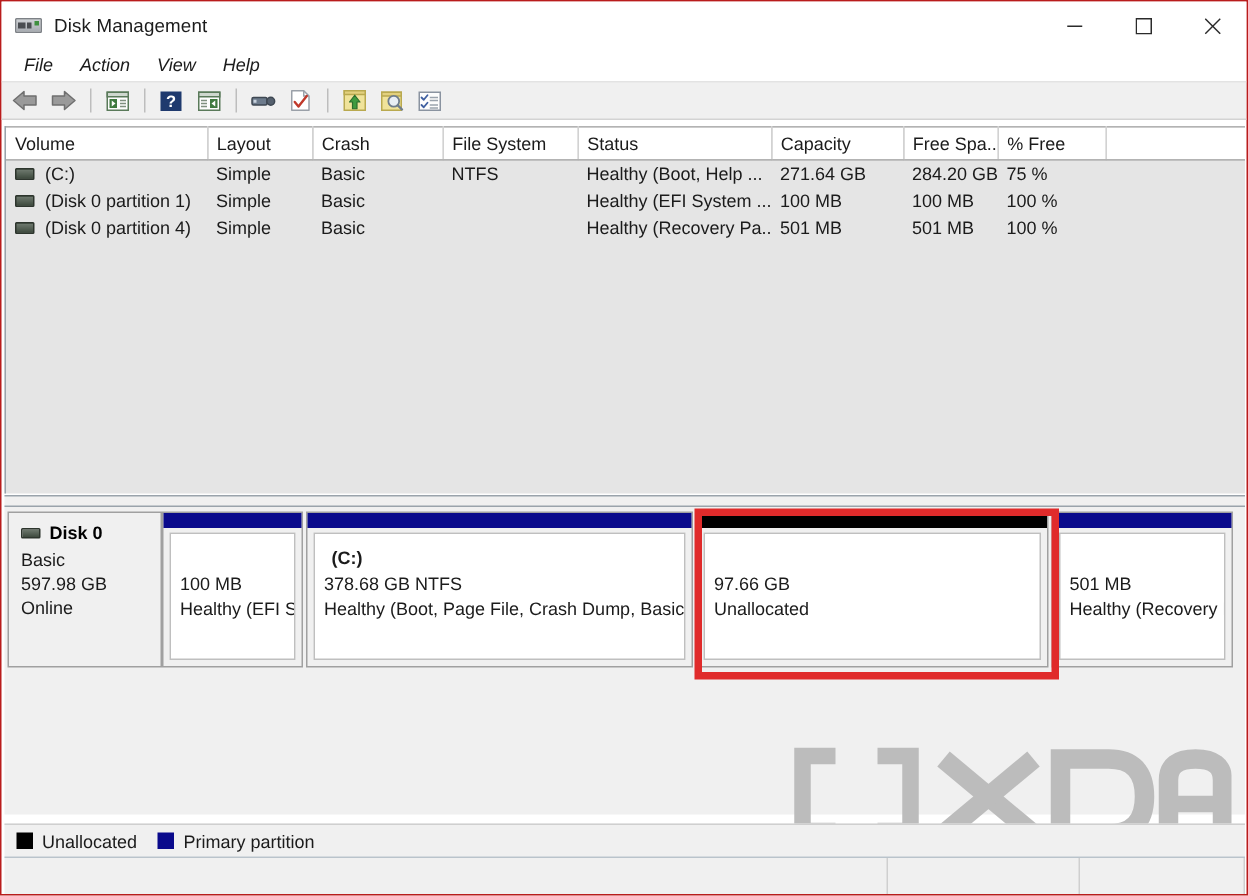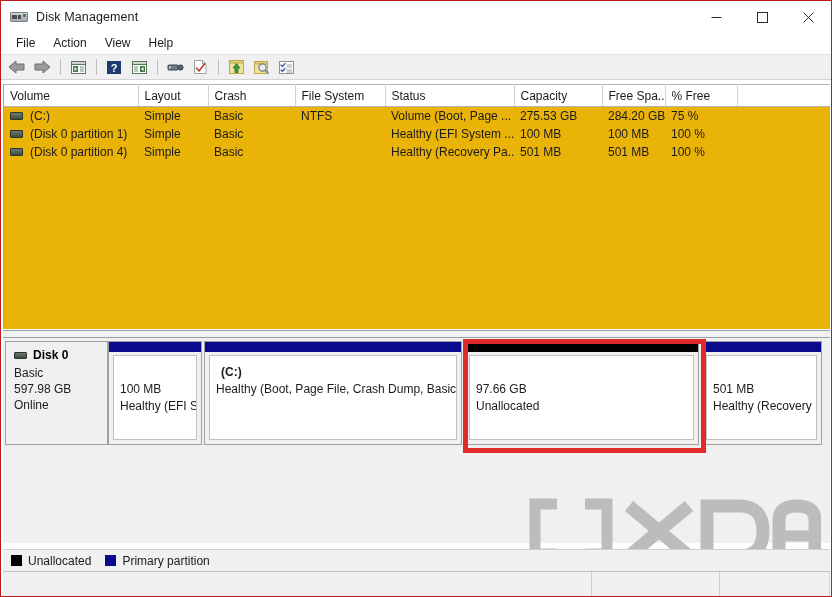--- a/index.html
+++ b/index.html
@@ -58,21 +58,21 @@
   .wc svg{display:block;}
 
   
   .menubar{
     position:absolute;left:0;top:32px;width:830px;height:21px;
     background:#ffffff;display:flex;align-items:center;
     padding-left:6px;box-sizing:border-box;
   }
   .menu-item{
     font-size:12px;color:#1b1b1b;
-    padding:2px 9px;line-height:15px;
+    padding:2px 9px;line-height:15px;font-style:italic;
   }
 
   
   .toolbar{
     position:absolute;left:0;top:53px;width:830px;height:26px;
     background:#f0f0f0;
     border-top:1px solid #e3e3e3;
     border-bottom:1px solid #d3d3d3;
     display:flex;align-items:center;padding-left:4px;box-sizing:border-box;
   }
@@ -80,21 +80,21 @@
     width:24px;height:22px;display:flex;align-items:center;justify-content:center;
     margin-right:1px;
   }
   .tb-sep{
     width:1px;height:16px;background:#bdbdbd;margin:0 5px;
   }
 
   
   .listpane{
     position:absolute;left:2px;top:83px;width:827px;height:245px;
-    background:#eab308;
+    background:#e5e5e5;
     box-sizing:border-box;
     overflow:hidden;
     border-left:1px solid #9aa3ab;
   }
   table.vol{
     border-collapse:collapse;width:831px;table-layout:fixed;
   }
   table.vol th{
     background:#ffffff;
     border-right:1px solid #d2d2d2;
@@ -386,22 +386,22 @@
         </tr>
       </thead>
       <tbody>
         <tr>
           <td class="volname">
             <span class="drv-ico"></span><span>(C:)</span>
           </td>
           <td>Simple</td>
           <td>Basic</td>
           <td>NTFS</td>
-          <td>Volume (Boot, Page ...</td>
-          <td>275.53 GB</td>
+          <td>Healthy (Boot, Help ...</td>
+          <td>271.64 GB</td>
           <td>284.20 GB</td>
           <td>75 %</td>
           <td></td>
         </tr>
         <tr>
           <td class="volname">
             <span class="drv-ico"></span><span>(Disk 0 partition 1)</span>
           </td>
           <td>Simple</td>
           <td>Basic</td>
@@ -453,20 +453,21 @@
             <div class="spacer"></div>
             <div class="pl">100 MB</div>
             <div class="pl">Healthy (EFI Sy</div>
           </div>
         </div>
 
         <div class="part" style="width:258px">
           <div class="cap primary"></div>
           <div class="part-inner">
             <div class="pl bold">(C:)</div>
+            <div class="pl">378.68 GB NTFS</div>
             <div class="pl">Healthy (Boot, Page File, Crash Dump, Basic Da</div>
           </div>
         </div>
 
         <div class="part" style="width:235px">
           <div class="cap unalloc"></div>
           <div class="part-inner">
             <div class="spacer"></div>
             <div class="pl">97.66 GB</div>
             <div class="pl">Unallocated</div>

